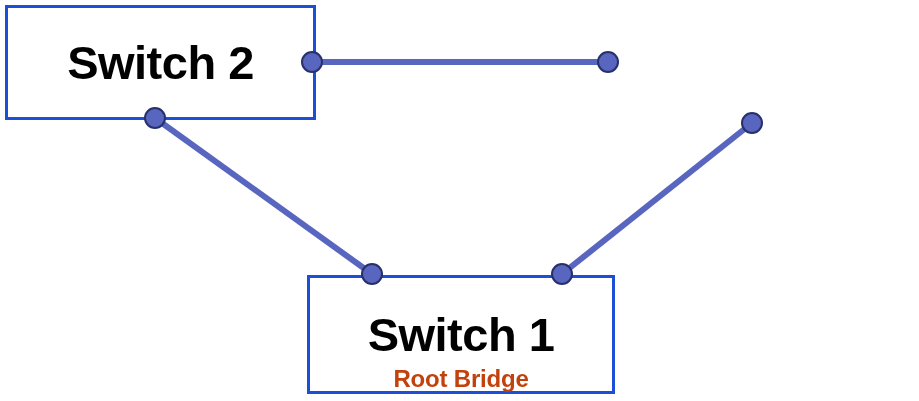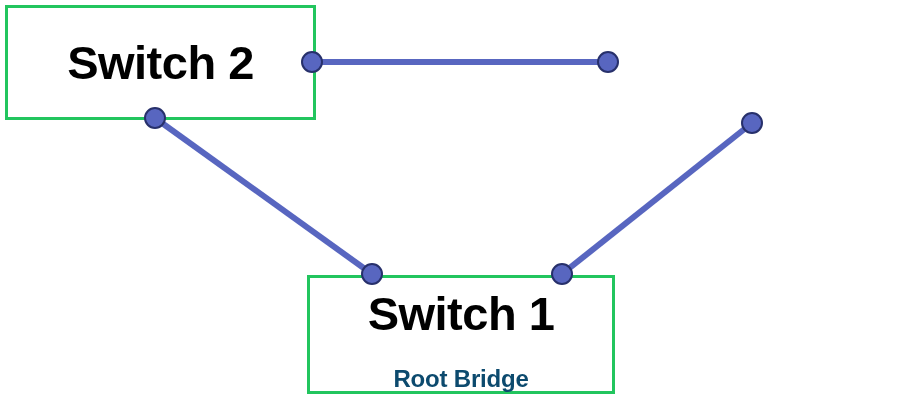--- a/index.html
+++ b/index.html
@@ -22,38 +22,38 @@
     left: 0;
     top: 0;
     width: 919px;
     height: 401px;
     pointer-events: none;
   }
   .switch-node {
     position: absolute;
     box-sizing: border-box;
     background: #ffffff;
-    border: 3px solid #22c55e;
+    border: 3px solid #1d4ed8;
     display: flex;
     flex-direction: column;
     align-items: center;
     justify-content: center;
   }
   .node-title {
     font-size: 47px;
     font-weight: bold;
     color: #000000;
     line-height: 1.02;
     letter-spacing: -0.5px;
     white-space: nowrap;
   }
   .node-subtitle {
     font-size: 24px;
     font-weight: bold;
-    color: #0c4a6e;
+    color: #c2410c;
     line-height: 1.05;
     letter-spacing: -0.2px;
     white-space: nowrap;
     margin-top: 7px;
   }
   #node-switch2 {
     left: 5px;
     top: 5px;
     width: 311px;
     height: 115px;
@@ -62,21 +62,21 @@
     left: 606px;
     top: 6px;
     width: 307px;
     height: 119px;
   }
   #node-switch1 {
     left: 307px;
     top: 275px;
     width: 308px;
     height: 119px;
-    justify-content: space-between;
+    justify-content: flex-end;
     padding-top: 12px;
   }
   .port-dot {
     position: absolute;
     width: 22px;
     height: 22px;
     margin-left: -11px;
     margin-top: -11px;
     border-radius: 50%;
     background: #5866c0;

